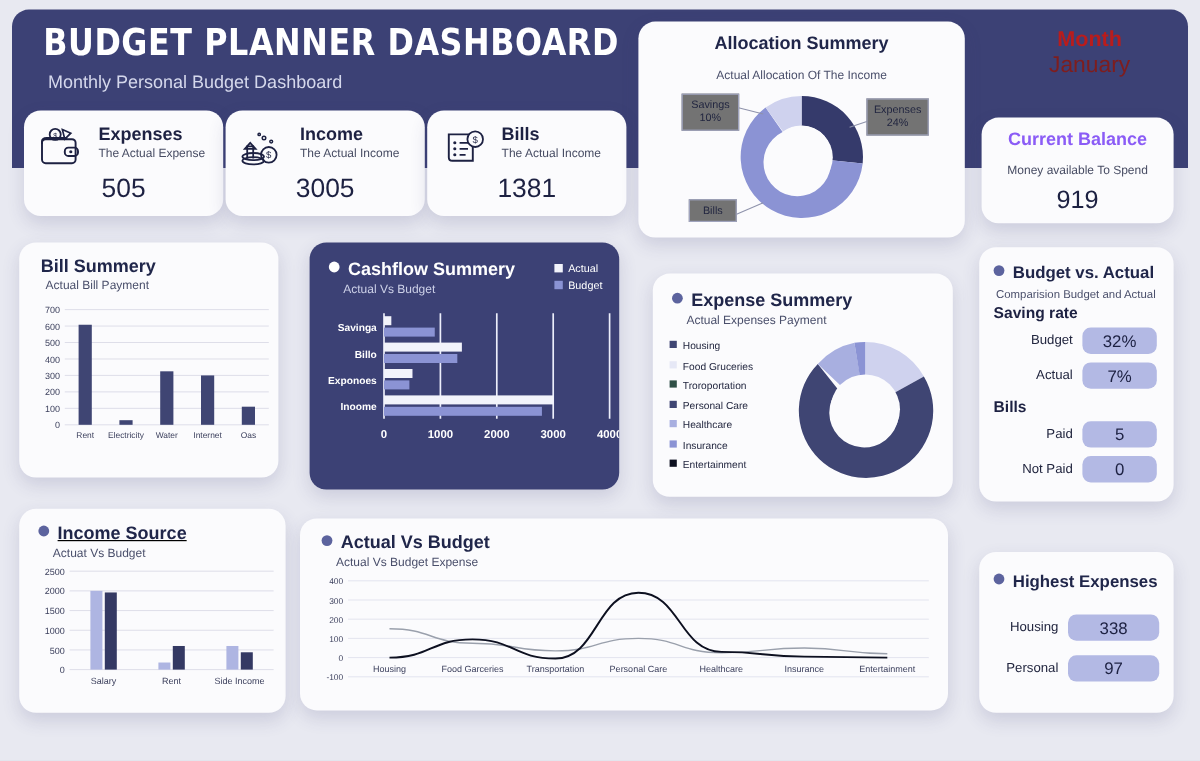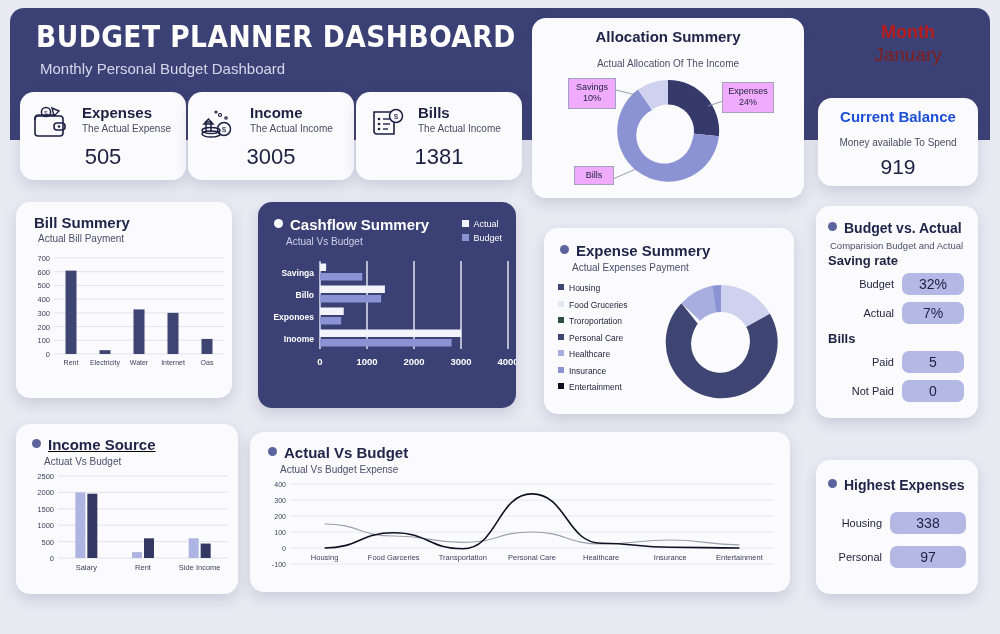--- a/index.html
+++ b/index.html
@@ -54,30 +54,30 @@
   
   .kpi{ width:166px; height:88px; top:92px; }
   .kpi.k1{ left:20px; } .kpi.k2{ left:188px; } .kpi.k3{ left:356px; }
   .kpi .icon{ position:absolute; left:12px; top:14px; }
   .kpi .kname{ position:absolute; left:62px; top:12px; font-size:15px; font-weight:bold; color:#1d2142;}
   .kpi .kdesc{ position:absolute; left:62px; top:31px; font-size:10px; color:#474c63;}
   .kpi .kval{ position:absolute; left:0; right:0; top:52px; text-align:center; font-size:22px; color:#1d2142;}
 
   
   .balance{ left:818px; width:160px; height:88px; top:98px; }
-  .balance .b1{ text-align:center; margin-top:10px; font-size:15px; font-weight:bold; color:#1d4ed8;}
+  .balance .b1{ text-align:center; margin-top:10px; font-size:15px; font-weight:bold; color:#8b5cf6;}
   .balance .b2{ text-align:center; font-size:10px; color:#474c63; margin-top:12px;}
   .balance .b3{ text-align:center; font-size:21px; color:#1d2142; margin-top:7px;}
 
   
   .alloc{ left:532px; top:18px; width:272px; height:180px; }
   .alloc .c-title{ text-align:center; font-size:15px; margin-top:10px; }
   .alloc .c-sub{ text-align:center; font-size:10px; margin-top:13px; }
   .callout{
-    position:absolute; background:#f0abfc; border:1px solid #9fa3bd;
+    position:absolute; background:#737373; border:1px solid #9fa3bd;
     font-size:9px; color:#222640; text-align:center; padding:3px 4px; line-height:1.25;
   }
 
   
   .bill{ left:16px; top:202px; width:216px; height:196px; }
   .cash{ left:258px; top:202px; width:258px; height:206px; background:#3c4175; }
   .exp{  left:544px; top:228px; width:250px; height:186px; }
   .bva{  left:816px; top:206px; width:162px; height:212px; }
   .income{ left:16px; top:424px; width:222px; height:170px; }
   .avb{ left:250px; top:432px; width:540px; height:160px; }

